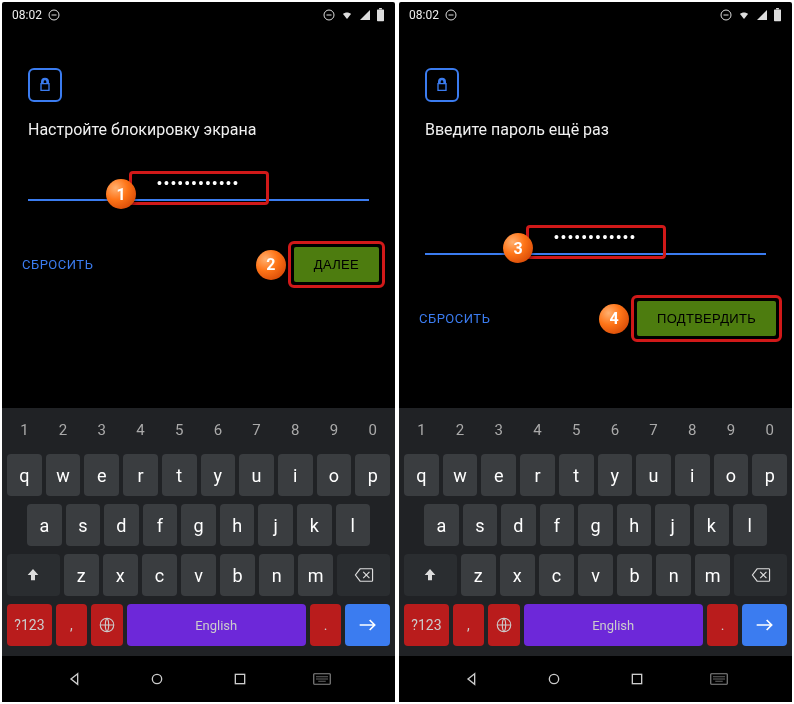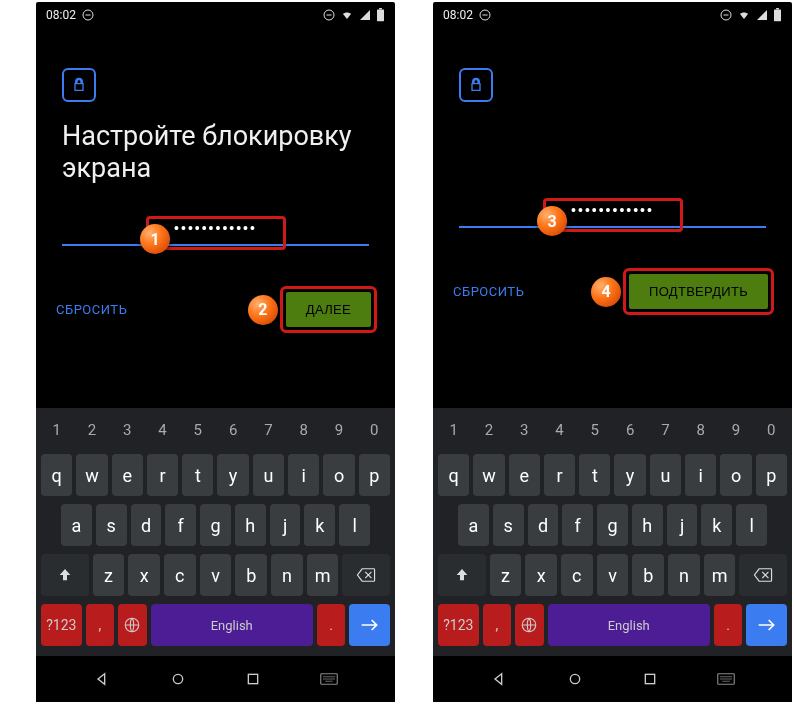--- a/index.html
+++ b/index.html
@@ -13,21 +13,20 @@
     padding: 2px;
   }
   .phone {
     flex: 1;
     background: #000;
     color: #fff;
     display: flex;
     flex-direction: column;
     position: relative;
     border-radius: 2px;
-    margin-left: 34px;
   }
   .statusbar {
     height: 26px;
     display: flex;
     justify-content: space-between;
     align-items: center;
     padding: 0 10px;
     font-size: 12px;
     color: #eee;
   }
@@ -39,21 +38,21 @@
     flex: 0 0 auto;
   }
   .lock-icon-wrap {
     width: 34px; height: 34px;
     border: 2px solid #3b7cf0;
     border-radius: 6px;
     display: flex; align-items: center; justify-content: center;
     margin-bottom: 18px;
   }
   .heading {
-    font-size: 27px;
+    font-size: 16px;
     font-weight: 400;
     color: #f0f0f0;
     margin-bottom: 8px;
   }
   .subheading {
     font-size: 13px;
     color: #d0d0d0;
     margin-bottom: 36px;
   }
   .input-row {
@@ -97,21 +96,21 @@
     font-weight: 700;
     font-size: 16px;
     display: flex; align-items: center; justify-content: center;
     box-shadow: 0 2px 4px rgba(0,0,0,.5);
     z-index: 5;
   }
   .buttons-row {
     display: flex;
     justify-content: space-between;
     align-items: center;
-    padding: 30px 24px 18px 20px;
+    padding: 30px 16px 18px 20px;
     position: relative;
   }
   .reset-link {
     color: #3b7cf0;
     font-size: 13px;
     letter-spacing: 0.5px;
   }
   .next-wrap {
     position: relative;
     display: flex;
@@ -149,21 +148,21 @@
     color: #fff;
     font-size: 18px;
     border-radius: 4px;
   }
   .key.num { color: #aaa; font-size: 15px; height: 32px; }
   .key.letter { background: #3a3d40; }
   .krow.shifted { padding: 0 20px; }
   .key.wide { flex: 1.5; background: #2a2d30; }
   .key.func { background: #b91c1c; color: #ccc; font-size: 14px; }
   .spacebar {
-    flex: 4; background: #4c1d95; color: #ccc; font-size: 13px;
+    flex: 4; background: #6d28d9; color: #ccc; font-size: 13px;
   }
   .key.enter { background: #3b7cf0; color: #fff; }
   .navbar {
     height: 46px;
     display: flex;
     justify-content: space-evenly;
     align-items: center;
     background: #000;
   }
   .nav-icon { width: 20px; height: 20px; display:flex; align-items:center; justify-content:center; }
@@ -370,20 +369,21 @@
         </span>
     </div>
   </div>
 
   <div class="content-area">
     <div class="lock-icon-wrap">
       <svg width="16" height="16" viewBox="0 0 24 24">
           <path d="M7 10V7a5 5 0 0110 0v3h1v10H6V10h1zm2 0h6V7a3 3 0 00-6 0v3z" fill="none" stroke="#3b7cf0" stroke-width="2"></path>
         </svg>
     </div>
+    <div class="heading">Введите пароль ещё раз</div>
     <div class="subheading" style="min-height:18px;"></div>
 
     <div class="input-row" style="margin-top:18px;">
       <div class="marker" style="left:78px; bottom:-2px;">3</div>
       <input class="pw-input" type="text" readonly="" value="••••••••••••" style="">
       <div class="pw-highlight"></div>
     </div>
   </div>
 
   <div class="buttons-row">

